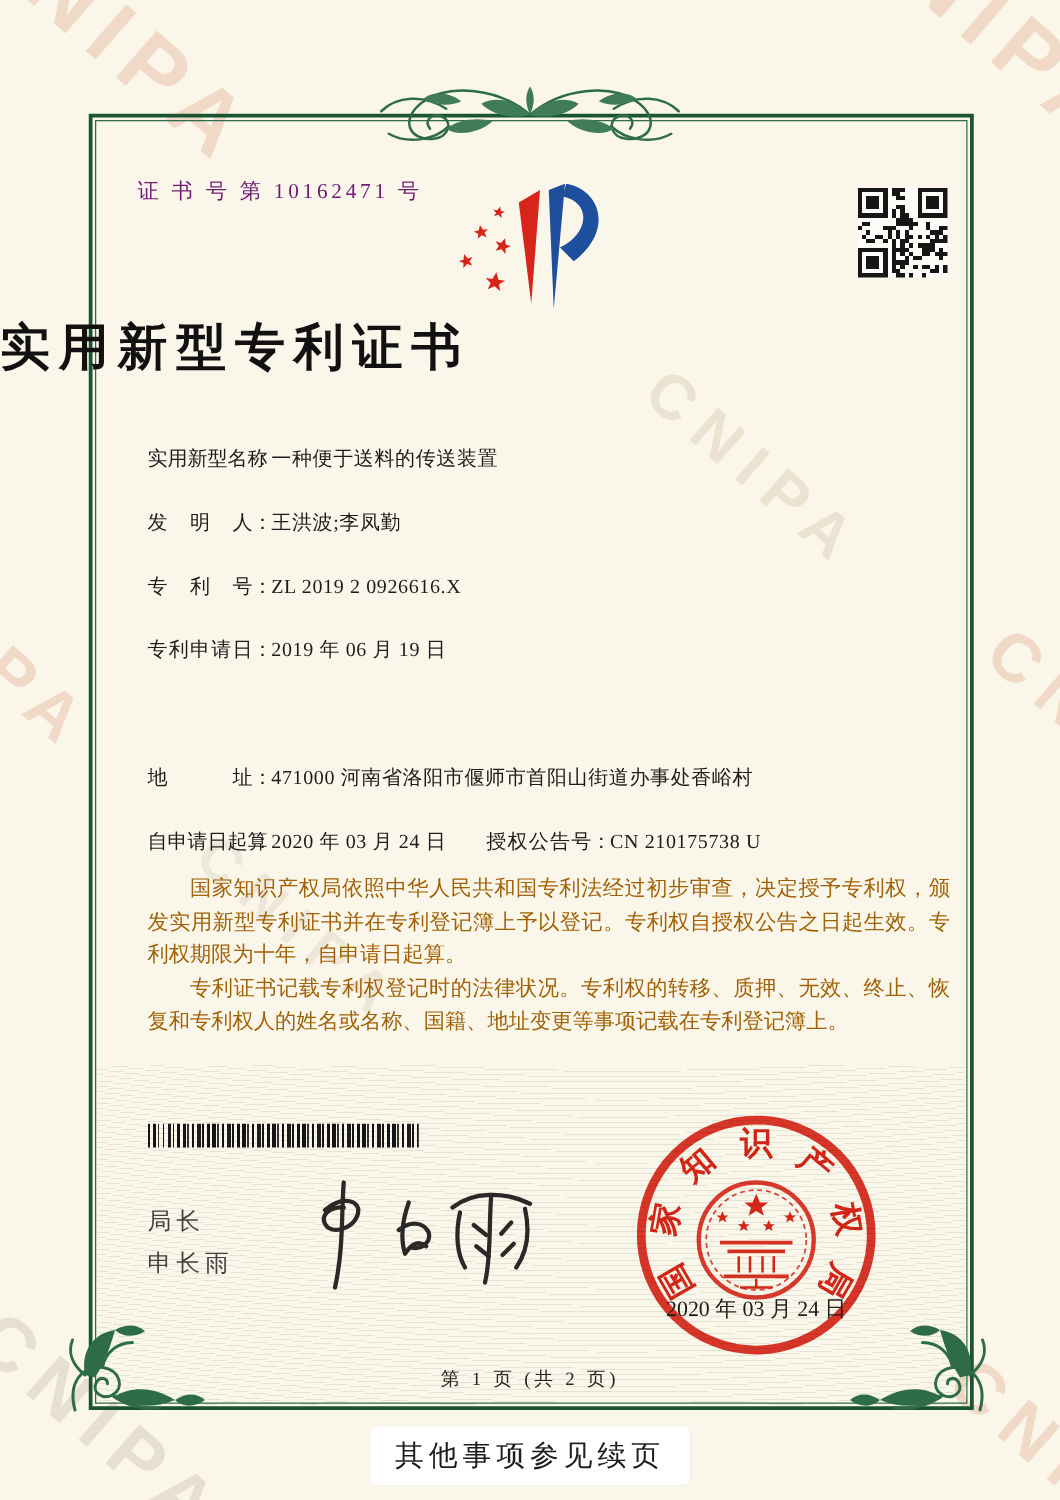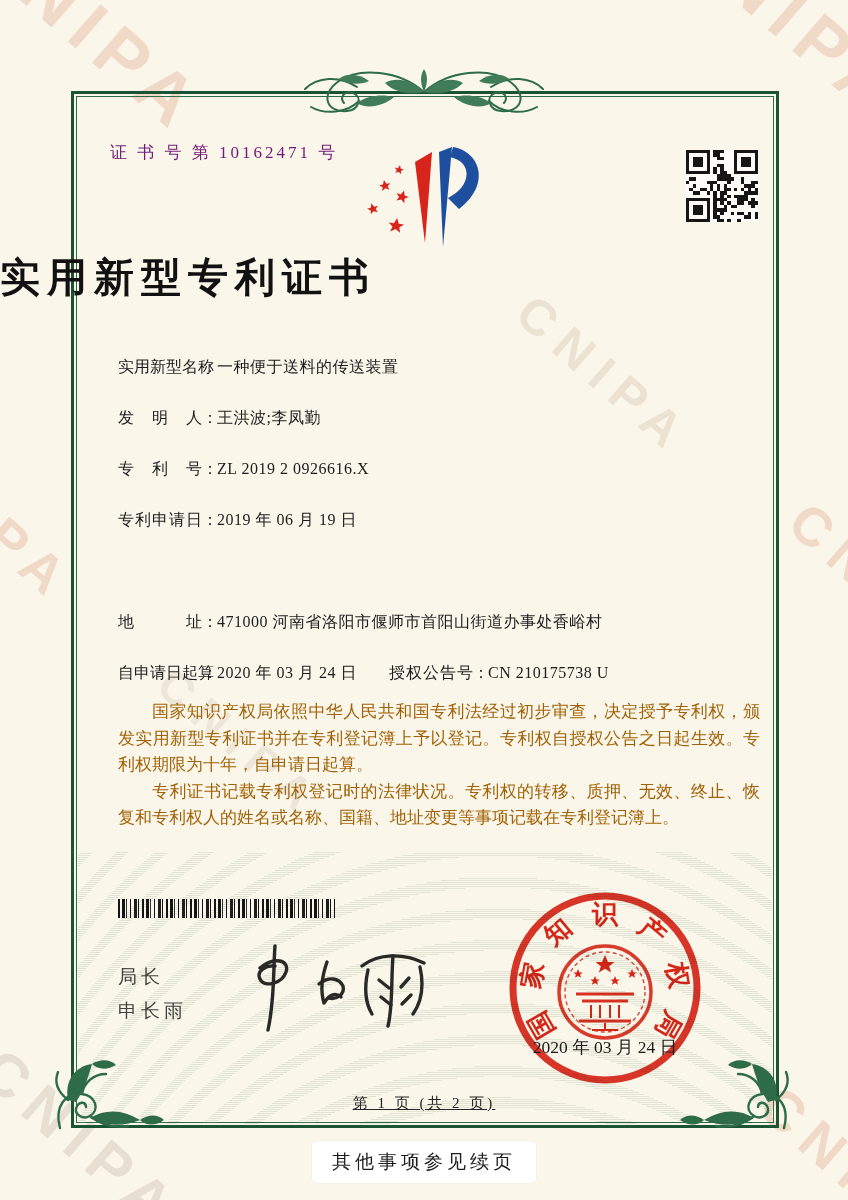--- a/index.html
+++ b/index.html
@@ -53,23 +53,23 @@
       #141414 20px 21px, transparent 21px 24px);}
 
   .bureau{position:absolute;left:118px;font-family:"Liberation Sans","DejaVu Sans",sans-serif;
           font-size:19px;letter-spacing:4px;color:#404040;}
   .sig{position:absolute;left:230px;top:936px;}
 
   .seal{position:absolute;left:505px;top:888px;width:200px;height:200px;mix-blend-mode:multiply;}
   .seal text{font-family:"Liberation Serif","DejaVu Serif",serif;}
 
   .pageno{position:absolute;left:0;top:1094px;width:100%;text-align:center;
-          font-size:15px;letter-spacing:3px;color:#242424;text-decoration:underline;}
+          font-size:15px;letter-spacing:3px;color:#242424;}
   .strip{position:absolute;left:50%;top:1141px;transform:translateX(-50%);
-         background:#ffffff;padding:8px 20px;border-radius:5px;font-size:19px;
+         background:#ffffff;padding:8px 20px;border-radius:5px;font-size:23px;
          letter-spacing:4px;color:#1d1d1d;white-space:nowrap;box-shadow:0 0 0 1px rgba(0,0,0,0.02);}
 </style>
 </head>
 <body>
 
 <div class="page">
 
   <span class="wm wm-pink" style="left:-50px;top:-14px;font-size:72px;">CNIPA</span>
   <span class="wm wm-pink" style="left:650px;top:-26px;font-size:72px;">CNIPA</span>
   <span class="wm wm-soft" style="left:498px;top:346px;font-size:50px;">CNIPA</span>

